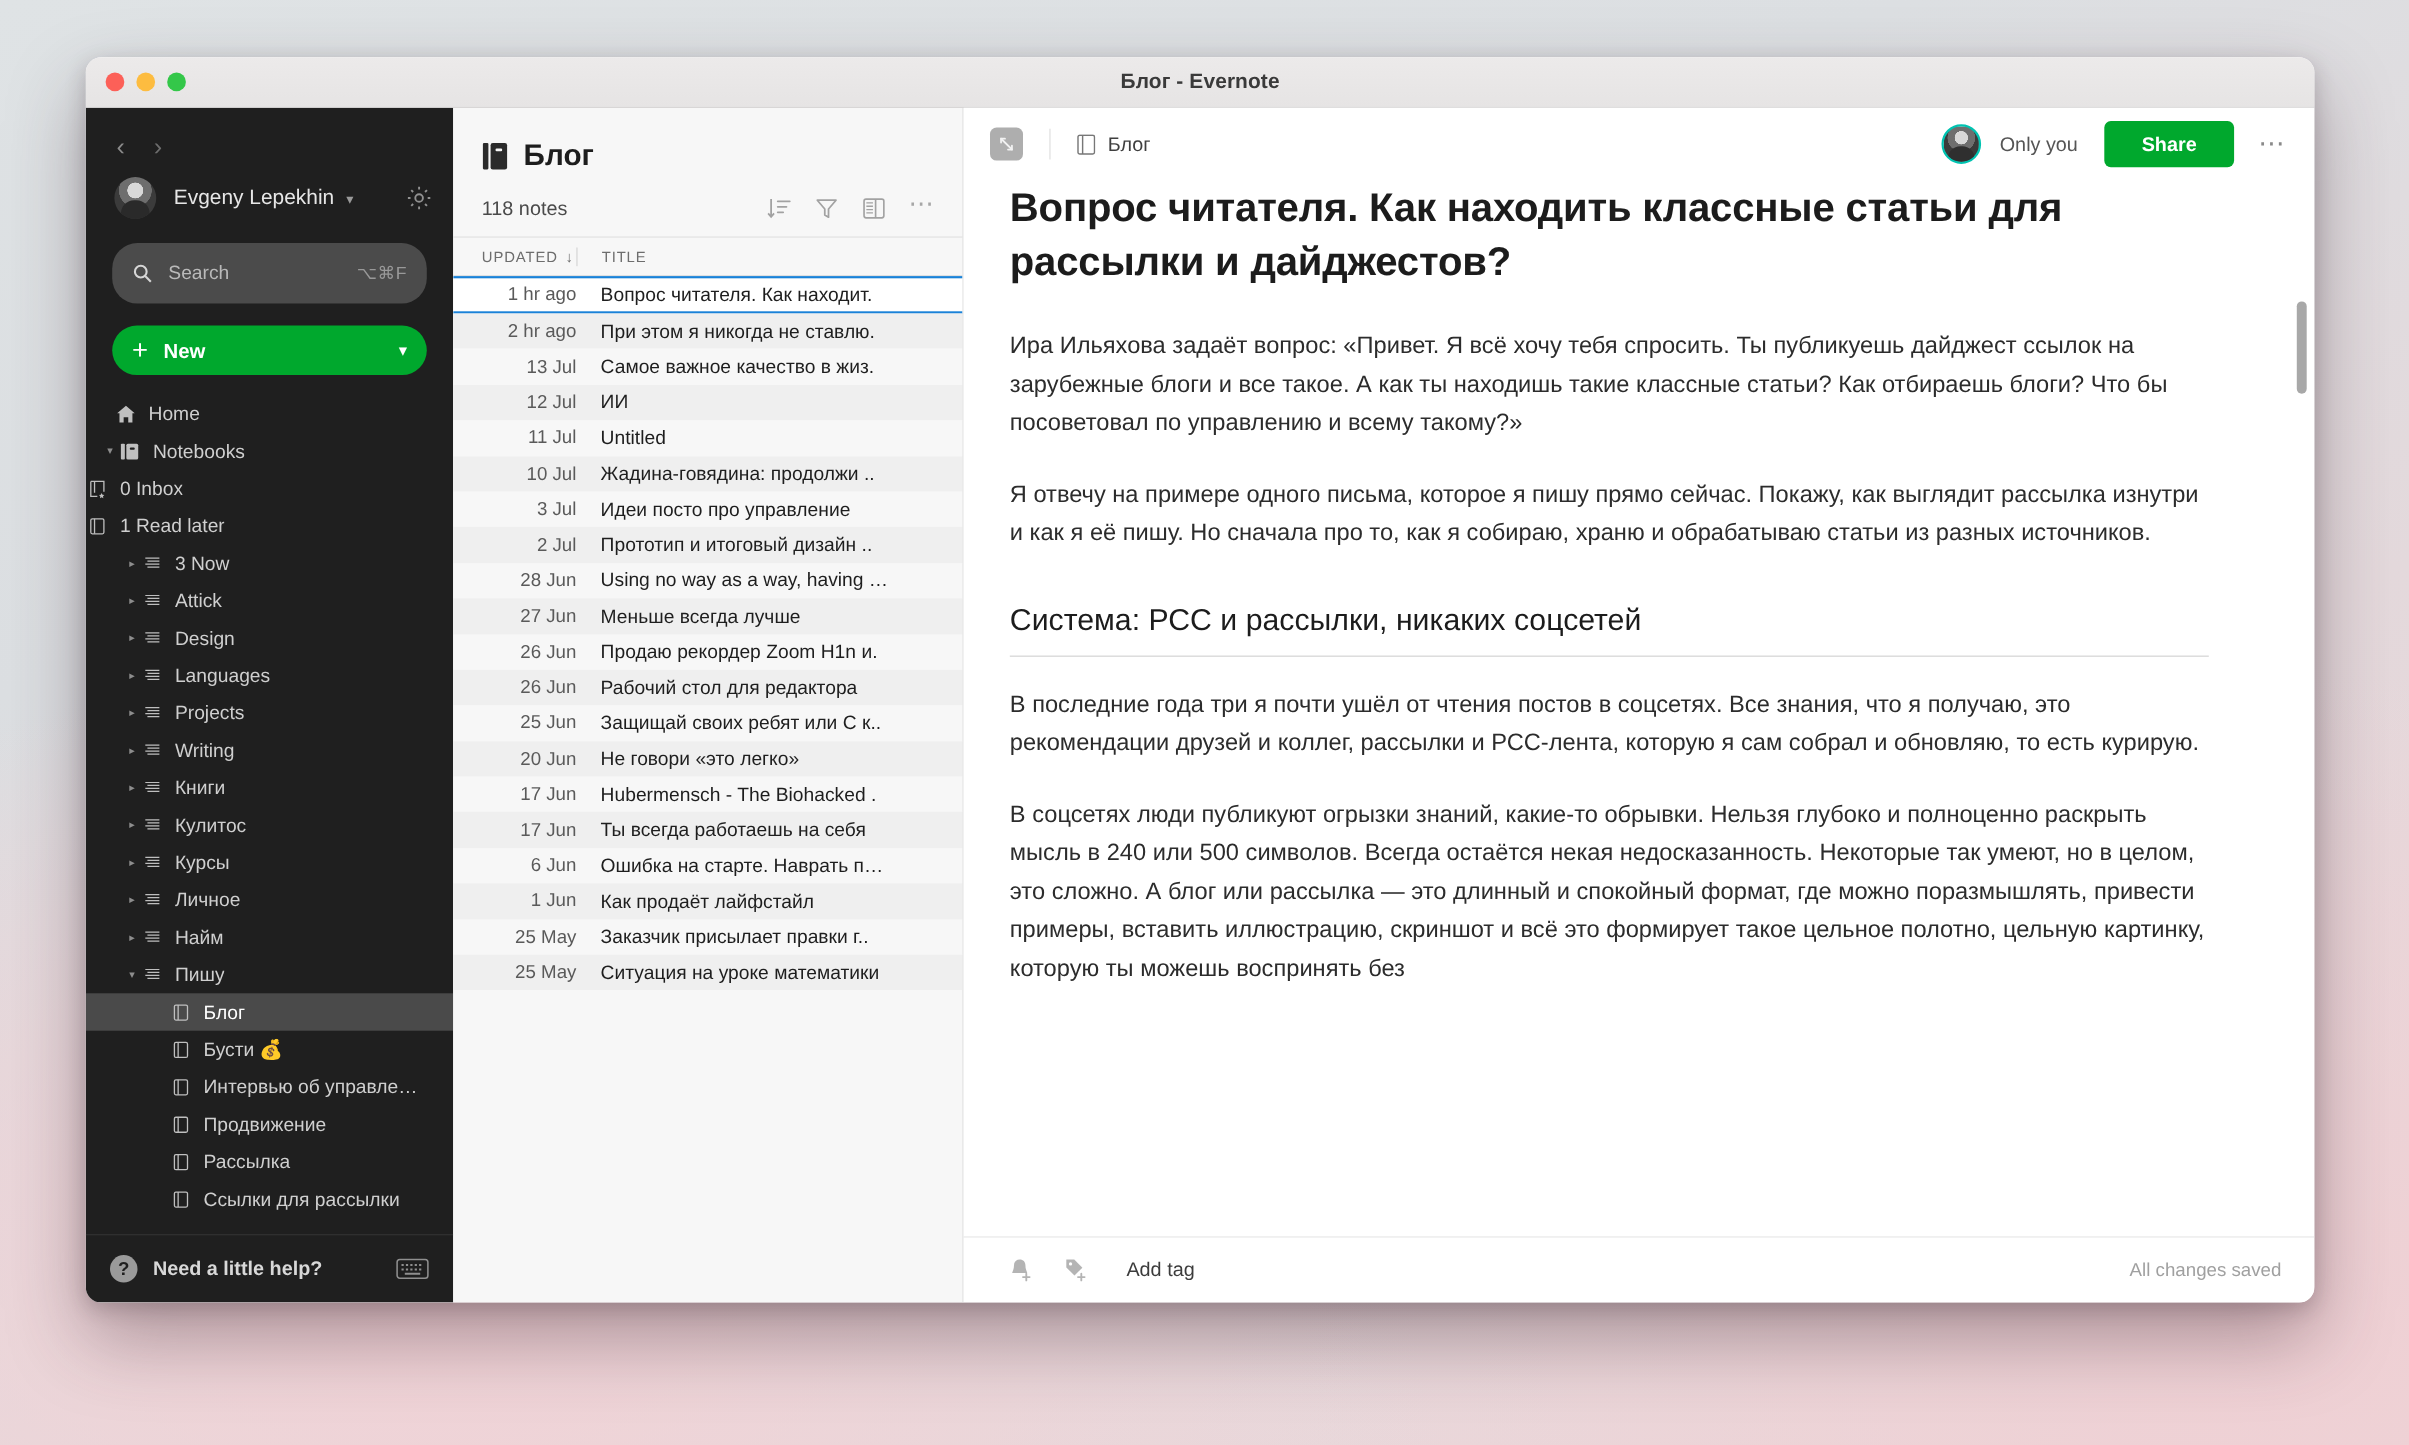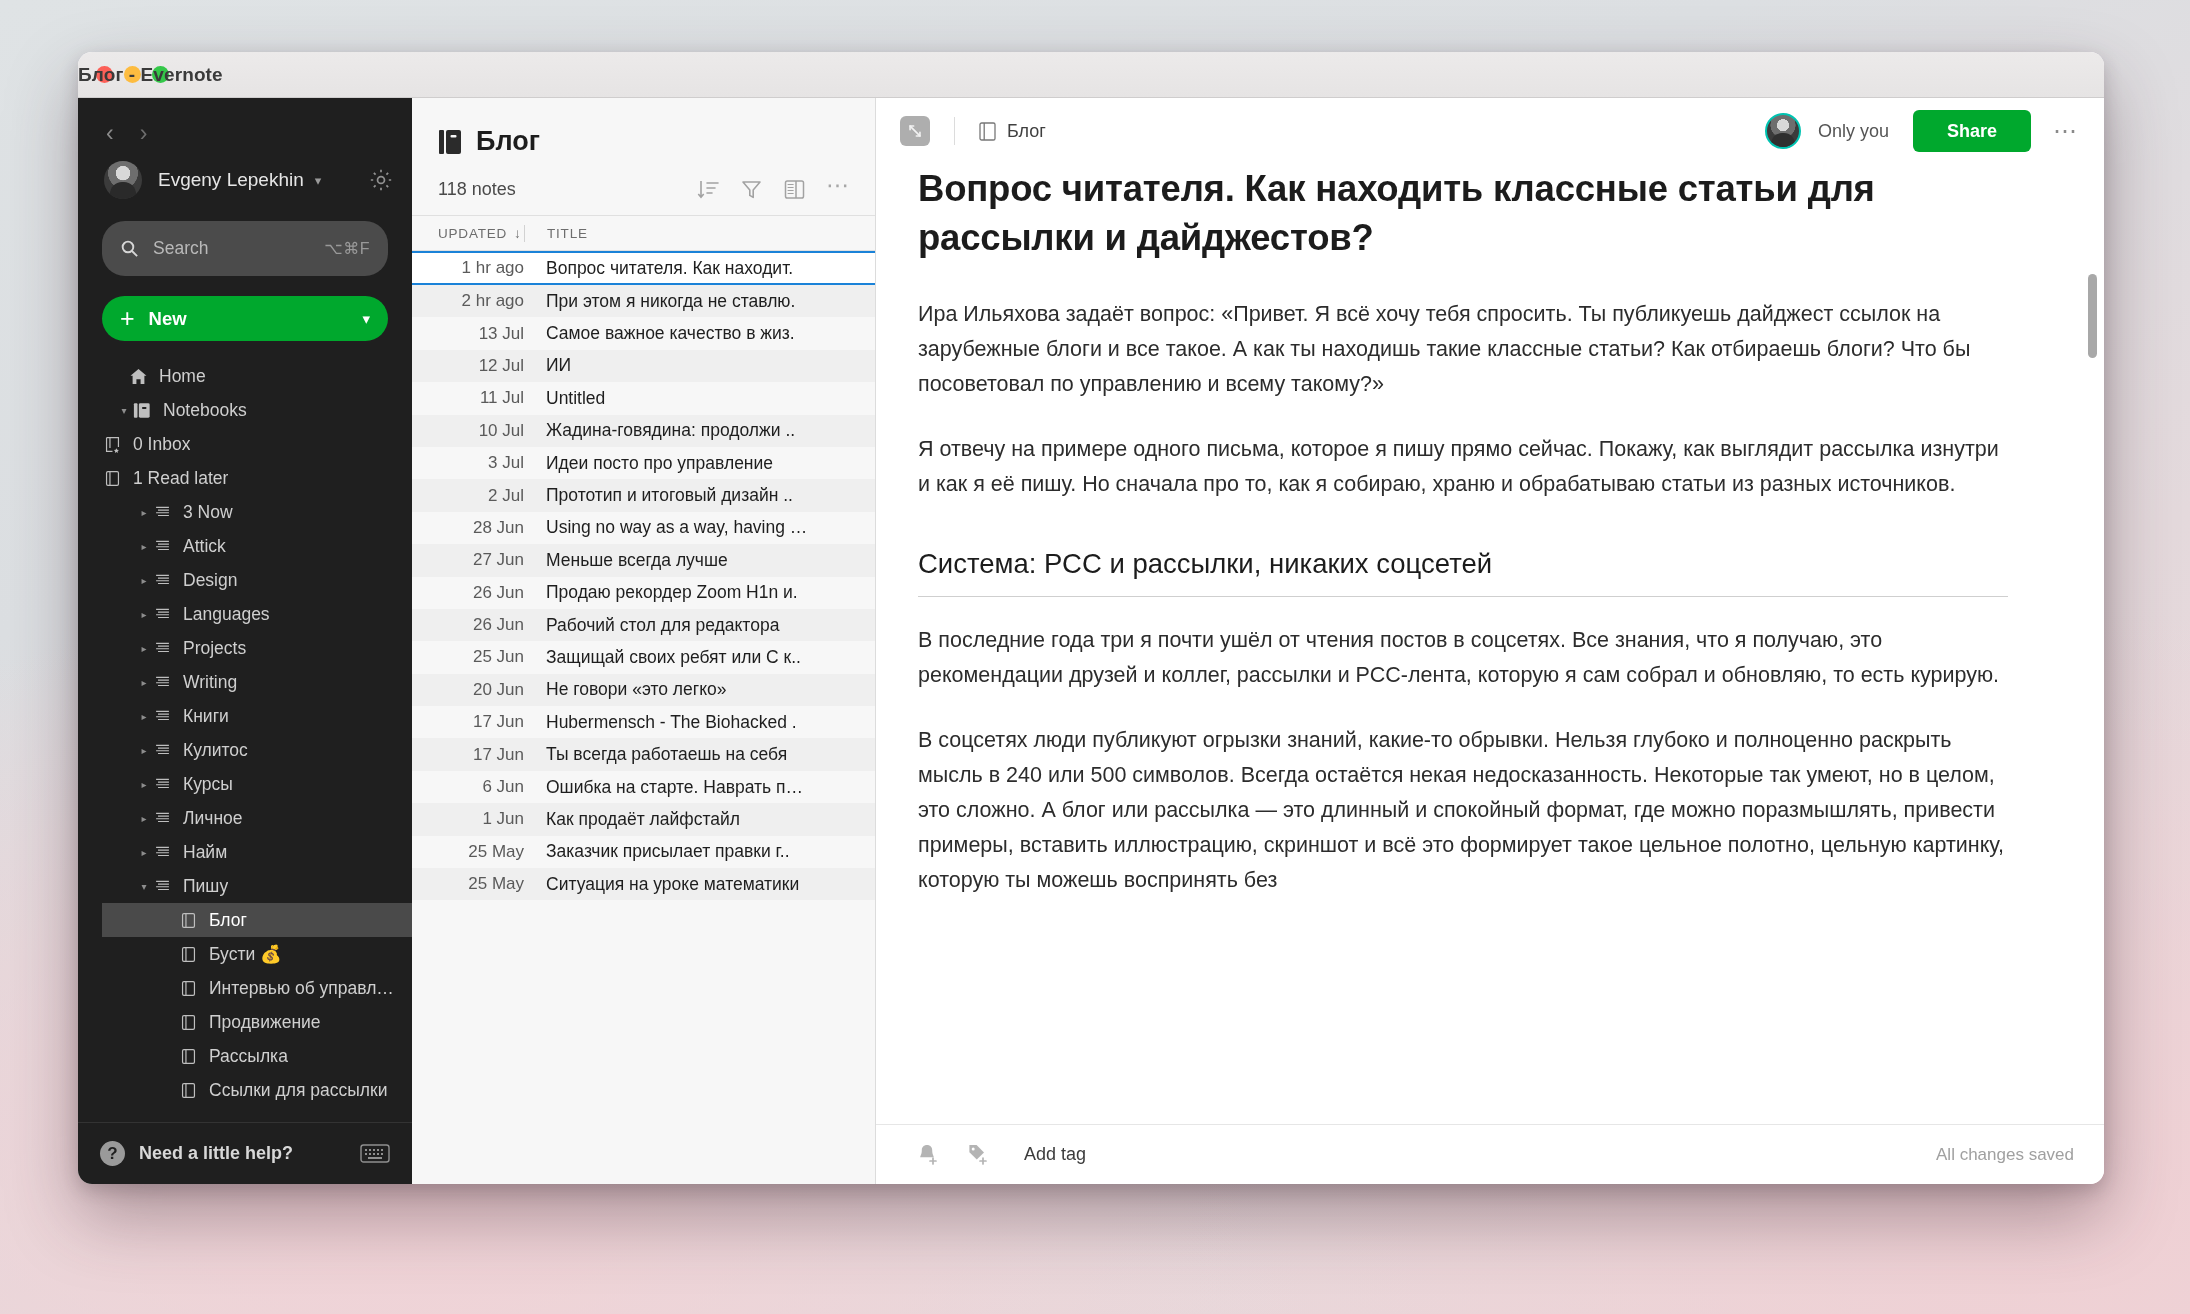--- a/index.html
+++ b/index.html
@@ -33,21 +33,21 @@
     border-bottom: 1px solid #cfcdcd;
     display: flex; align-items: center;
     position: relative;
   }
   .lights { display: flex; gap: 11px; margin-left: 18px; }
   .light { width: 17px; height: 17px; border-radius: 50%; }
   .light.r { background: #fc6058; }
   .light.y { background: #fdbc40; }
   .light.g { background: #34c749; }
   .wtitle {
-    position: absolute; left: 0; right: 0; 
+    position: absolute; left: 0; right: 0; text-align: center;
     font-size: 19px; font-weight: 700; color: #3a3a3a;
     letter-spacing: .1px;
   }
 
   .body { flex: 1; display: flex; min-height: 0; }
 
   
   .sidebar {
     width: 334px; flex: 0 0 334px;
     background: #1f1f1f;
@@ -86,21 +86,21 @@
   .newbtn {
     margin: 20px 24px 0 24px; height: 45px;
     background: #00a82d; border-radius: 23px;
     display: flex; align-items: center; padding: 0 18px;
     color: #fff;
   }
   .plus { font-size: 25px; font-weight: 400; line-height: 1; }
   .newlbl { font-size: 18.5px; font-weight: 700; margin-left: 14px; }
   .newcaret { margin-left: auto; font-size: 15px; }
 
-  .navlist { margin-top: 18px; flex: 1; overflow: hidden; margin-left: 24px; }
+  .navlist { margin-top: 18px; flex: 1; overflow: hidden; }
   .navrow {
     display: flex; align-items: center;
     height: 34px; padding-right: 10px;
     font-size: 17.5px; color: #cfcfcf; white-space: nowrap;
   }
   .navrow.sel { background: #4a4a4a; color: #fff; }
   .twisty {
     width: 16px; flex: 0 0 16px; text-align: center;
     font-size: 10px; color: #8d8d8d;
   }

